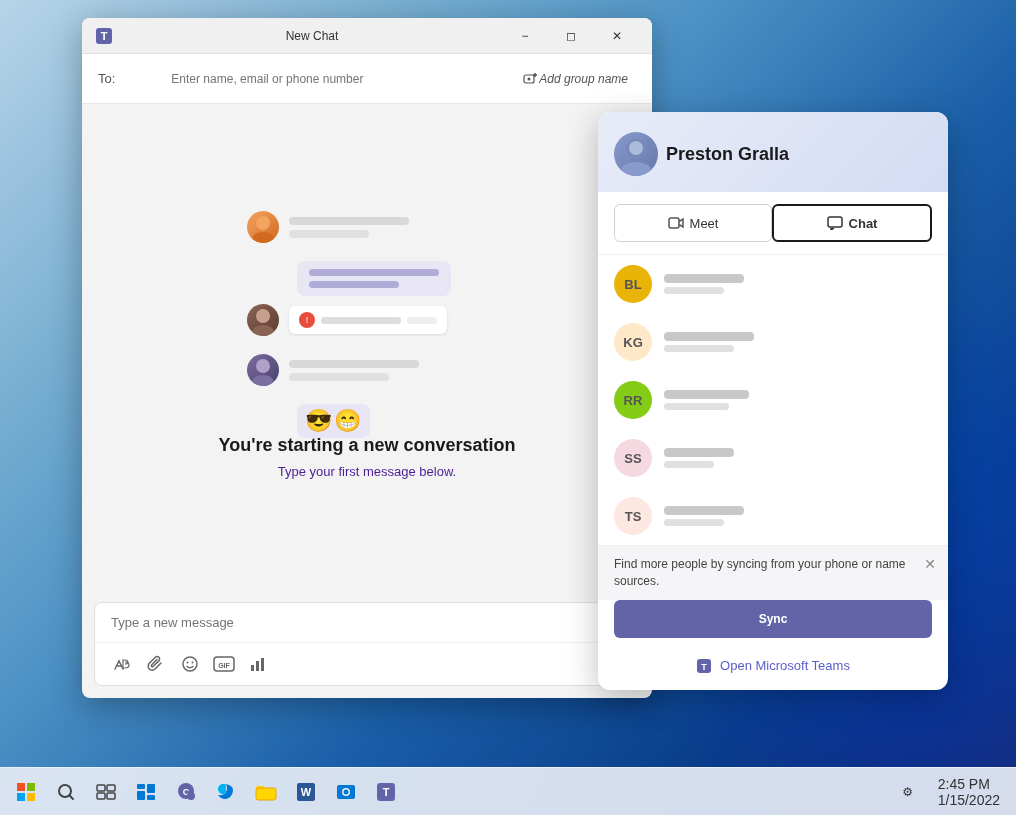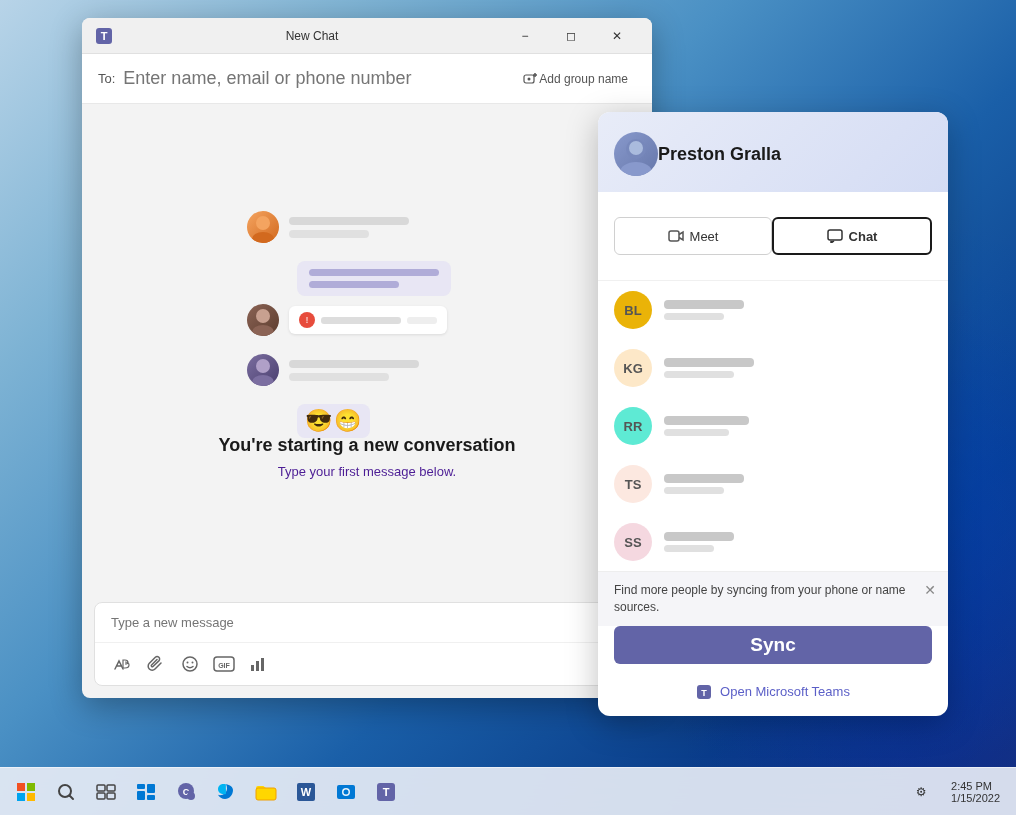--- a/index.html
+++ b/index.html
@@ -114,32 +114,34 @@
     }
     .to-label {
       font-size: 13px;
       color: #555;
       font-weight: 500;
     }
     .to-input {
       flex: 1;
       border: none;
       outline: none;
-      font-size: 18px;
+      font-size: 12px;
       color: #888;
       background: transparent;
+      margin-left: 48px;
     }
     .add-group-btn {
       display: flex;
       align-items: center;
       font-size: 12px;
       color: #555;
       cursor: pointer;
       padding: 4px 8px;
       border-radius: 4px;
+      font-style: italic;
     }
 
     
     .chat-body {
       flex: 1;
       display: flex;
       flex-direction: column;
       align-items: center;
       justify-content: center;
       background: #f3f3f3;
@@ -272,40 +274,40 @@
       overflow: hidden;
       display: flex;
       flex-direction: column;
     }
 
     .card-header {
       background: linear-gradient(135deg, #e8ecf8 0%, #d4dcf4 100%);
       padding: 20px 16px 16px;
       display: flex;
       align-items: center;
-      gap: 0;
+      gap: 8px;
     }
     .card-avatar {
       width: 44px; height: 44px;
       border-radius: 50%;
       background: linear-gradient(135deg, #8899cc, #6677aa);
       overflow: hidden;
       display: flex; align-items: center; justify-content: center;
       font-size: 18px;
     }
     .card-name {
       font-size: 18px;
       font-weight: 600;
       color: #1a1a1a;
     }
 
     
     .card-actions {
       display: flex;
-      padding: 25px 16px;
+      padding: 12px 16px;
       border-bottom: 1px solid #f0f0f0;
     }
     .action-btn {
       flex: 1;
       height: 38px;
       border-radius: 6px;
       display: flex;
       align-items: center;
       justify-content: center;
       gap: 6px;
@@ -385,21 +387,21 @@
 
     .sync-btn {
       margin: 0 16px 12px;
       height: 38px;
       background: #6264a7;
       color: white;
       border-radius: 6px;
       display: flex;
       align-items: center;
       justify-content: center;
-      font-size: 19px;
+      font-size: 12px;
       font-weight: 600;
       cursor: pointer;
     }
 
     .open-teams-row {
       display: flex;
       align-items: center;
       justify-content: center;
       gap: 8px;
       padding: 8px 16px 16px;
@@ -595,40 +597,40 @@
     <div class="contact-item">
       <div class="contact-initials" style="background:#fde8c8;">KG</div>
       <div class="contact-info">
         <div class="contact-name-line" style="width:90px;"></div>
         <div class="contact-sub-line" style="width:70px;"></div>
       </div>
     </div>
 
 
     <div class="contact-item">
-      <div class="contact-initials" style="background:#5eead4;">RR</div>
+      <div class="contact-initials" style="background:#84cc16;">RR</div>
       <div class="contact-info">
         <div class="contact-name-line" style="width:85px;"></div>
         <div class="contact-sub-line" style="width:65px;"></div>
+      </div>
+    </div>
+
+    <div class="contact-item">
+      <div class="contact-initials" style="background:#f5d8e0;">SS</div>
+      <div class="contact-info">
+        <div class="contact-name-line" style="width:70px;"></div>
+        <div class="contact-sub-line" style="width:50px;"></div>
       </div>
     </div>
 
     <div class="contact-item">
       <div class="contact-initials" style="background:#fce8e0;">TS</div>
       <div class="contact-info">
         <div class="contact-name-line" style="width:80px;"></div>
         <div class="contact-sub-line" style="width:60px;"></div>
-      </div>
-    </div>
-
-    <div class="contact-item">
-      <div class="contact-initials" style="background:#f5d8e0;">SS</div>
-      <div class="contact-info">
-        <div class="contact-name-line" style="width:70px;"></div>
-        <div class="contact-sub-line" style="width:50px;"></div>
       </div>
     </div>
   </div>
 
   <div class="sync-banner">
     <span style="flex:1;line-height:1.4;padding-right:20px;">Find more people by syncing from your phone or name sources.</span>
     <div class="sync-close">✕</div>
   </div>
 
   <div class="sync-btn">
@@ -720,17 +722,17 @@
 
   <div class="taskbar-icon">
     <svg width="20" height="20" viewBox="0 0 20 20">
       <rect x="1" y="1" width="18" height="18" rx="3" fill="#6264a7"></rect>
       <text x="10" y="14" text-anchor="middle" fill="white" font-size="11" font-weight="bold">T</text>
     </svg>
   </div>
   <div class="taskbar-spacer"></div>
 
   <div class="taskbar-icon" style="font-size:12px;color:#333;">⚙</div>
-  <div style="font-size:11px;color:#333;padding:0 8px;">
+  <div style="font-size:14px;color:#333;padding:0 8px;">
     <div>2:45 PM</div>
     <div>1/15/2022</div>
   </div>
 </div>
 
 </body></html>

